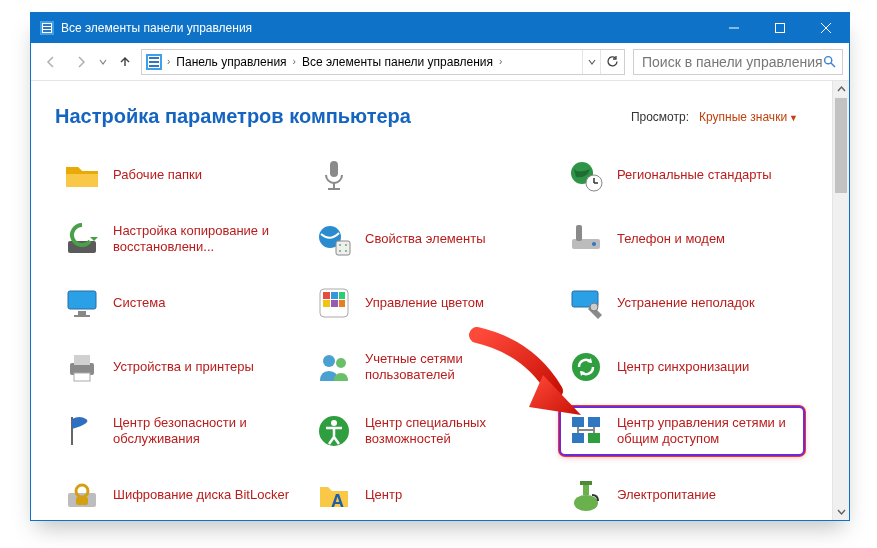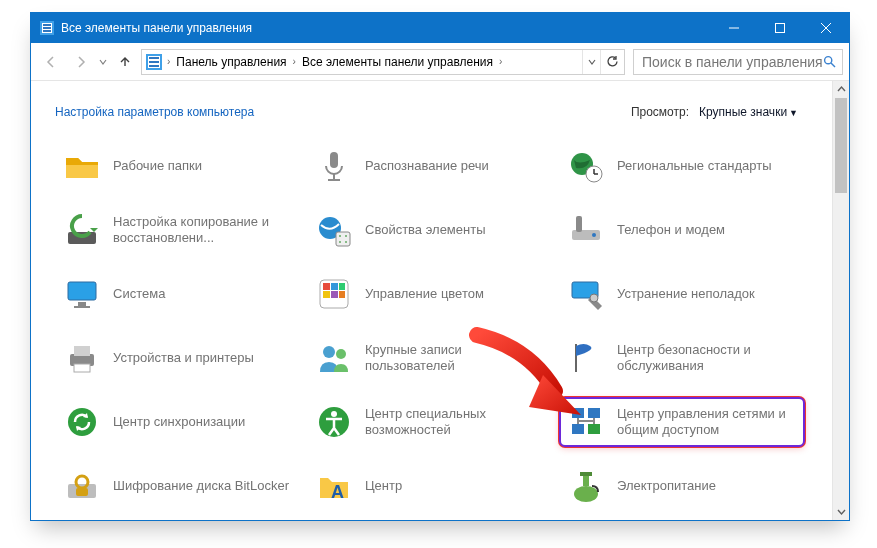--- a/index.html
+++ b/index.html
@@ -31,29 +31,29 @@
   .breadcrumb .histdrop { width:18px; height:100%; display:flex; align-items:center; justify-content:center; border-left:1px solid #e5e5e5; }
   .refresh { width:24px; height:100%; display:flex; align-items:center; justify-content:center; border-left:1px solid #e5e5e5; }
   .searchbox { width:210px; height:26px; border:1px solid #cfcfcf; display:flex; align-items:center; padding:0 6px 0 8px; font-size:14px; color:#777; background:#fff; }
   .searchbox .ph { flex:1; }
   .searchbox .sicon { color:#4a8de0; }
 
   
   .content { flex:1; display:flex; position:relative; overflow:hidden; }
   .inner { flex:1; padding: 24px 10px 10px 24px; overflow:hidden; position:relative; }
   .heading-row { display:flex; align-items:center; margin-bottom: 22px; padding-right:24px; }
-  .heading { color:#1565c0; font-size:12px; font-weight:400; flex:1; }
+  .heading { color:#1565c0; font-size:20px; font-weight:700; flex:1; }
   .viewby { font-size:12px; color:#333; }
-  .viewby .vlink { color:#0f172a; }
+  .viewby .vlink { color:#c2410c; }
   .viewby .vlink .dd { font-size:9px; margin-left:2px; }
 
   .grid { display:grid; grid-template-columns: repeat(3, 246px); column-gap: 6px; row-gap: 14px; }
   .item { display:flex; align-items:center; min-height:50px; padding:2px 4px; border:2px solid transparent; border-radius:6px; }
   .item .icon { width:42px; height:42px; display:flex; align-items:center; justify-content:center; margin-right:10px; flex-shrink:0; }
-  .item .label { color:#737373; font-size:13px; line-height:1.25; }
+  .item .label { color:#b91c1c; font-size:13px; line-height:1.25; }
   .item.highlight { border:2px solid #6d28d9; background:#fff; box-shadow: 0 0 0 1px #e33, 0 2px 6px rgba(227,51,51,0.25); }
 
   
   .scrollbar { width:17px; background:#f0f0f0; border-left:1px solid #e5e5e5; display:flex; flex-direction:column; }
   .sb-btn { height:17px; display:flex; align-items:center; justify-content:center; color:#606060; }
   .sb-track { flex:1; position:relative; }
   .sb-thumb { position:absolute; left:2px; right:2px; top:0; height:95px; background:#c2c2c2; }
 
   
   .arrow { position:absolute; pointer-events:none; }
@@ -181,21 +181,20 @@
           </div>
           <div class="item">
             <span class="icon">
                 <svg width="40" height="40" viewBox="0 0 40 40">
                   <rect x="16" y="6" width="8" height="16" rx="4" fill="#8a8a8a"></rect>
                   <path d="M12 20a8 8 0 0 0 16 0" fill="none" stroke="#8a8a8a" stroke-width="2"></path>
                   <line x1="20" y1="28" x2="20" y2="34" stroke="#8a8a8a" stroke-width="2"></line>
                   <line x1="14" y1="34" x2="26" y2="34" stroke="#8a8a8a" stroke-width="2"></line>
                 </svg>
               </span>
-            <span class="label">Распознавание речи</span>
           </div>
           <div class="item">
             <span class="icon">
                 <svg width="40" height="40" viewBox="0 0 40 40">
                   <circle cx="16" cy="18" r="11" fill="#2f9447"></circle>
                   <path d="M8 14q4 5 16 0q-3 10-14 8" fill="#1f6d33"></path>
                   <circle cx="28" cy="28" r="8" fill="#fff" stroke="#888"></circle>
                   <line x1="28" y1="28" x2="28" y2="23" stroke="#333" stroke-width="1.5"></line>
                   <line x1="28" y1="28" x2="32" y2="28" stroke="#333" stroke-width="1.5"></line>
                 </svg>
@@ -285,41 +284,41 @@
           </div>
           <div class="item">
             <span class="icon">
                 <svg width="40" height="40" viewBox="0 0 40 40">
                   <circle cx="15" cy="14" r="6" fill="#4aa0d0"></circle>
                   <path d="M6 34q0-10 9-10t9 10z" fill="#4aa0d0"></path>
                   <circle cx="27" cy="16" r="5" fill="#6ac06a"></circle>
                   <path d="M20 34q0-8 7-8t7 8z" fill="#6ac06a"></path>
                 </svg>
               </span>
-            <span class="label">Крупные записи пользователей</span>
-          </div>
-          <div class="item">
-            <span class="icon">
-                <svg width="40" height="40" viewBox="0 0 40 40">
-                  <line x1="10" y1="6" x2="10" y2="34" stroke="#666" stroke-width="2"></line>
-                  <path d="M10 8q8-4 14 0t-14 10z" fill="#2f6fc1"></path>
-                </svg>
-              </span>
-            <span class="label">Центр безопасности и обслуживания</span>
-          </div>
-
+            <span class="label">Учетные сетями пользователей</span>
+          </div>
           <div class="item">
             <span class="icon">
                 <svg width="40" height="40" viewBox="0 0 40 40">
                   <circle cx="20" cy="20" r="14" fill="#2e9e3e"></circle>
                   <path d="M13 20a7 7 0 0 1 12-5M27 20a7 7 0 0 1-12 5" fill="none" stroke="#fff" stroke-width="2.5"></path>
                   <path d="M25 11l1 5-5-1zM15 29l-1-5 5 1z" fill="#fff"></path>
                 </svg>
               </span>
             <span class="label">Центр синхронизации</span>
+          </div>
+
+          <div class="item">
+            <span class="icon">
+                <svg width="40" height="40" viewBox="0 0 40 40">
+                  <line x1="10" y1="6" x2="10" y2="34" stroke="#666" stroke-width="2"></line>
+                  <path d="M10 8q8-4 14 0t-14 10z" fill="#2f6fc1"></path>
+                </svg>
+              </span>
+            <span class="label">Центр безопасности и обслуживания</span>
           </div>
           <div class="item">
             <span class="icon">
                 <svg width="40" height="40" viewBox="0 0 40 40">
                   <circle cx="20" cy="20" r="15" fill="#2e9e3e"></circle>
                   <circle cx="20" cy="12" r="3" fill="#fff"></circle>
                   <path d="M12 17h16M20 17v9M20 26l-5 7M20 26l5 7" stroke="#fff" stroke-width="2.5" fill="none"></path>
                 </svg>
               </span>
             <span class="label">Центр специальных возможностей</span>

